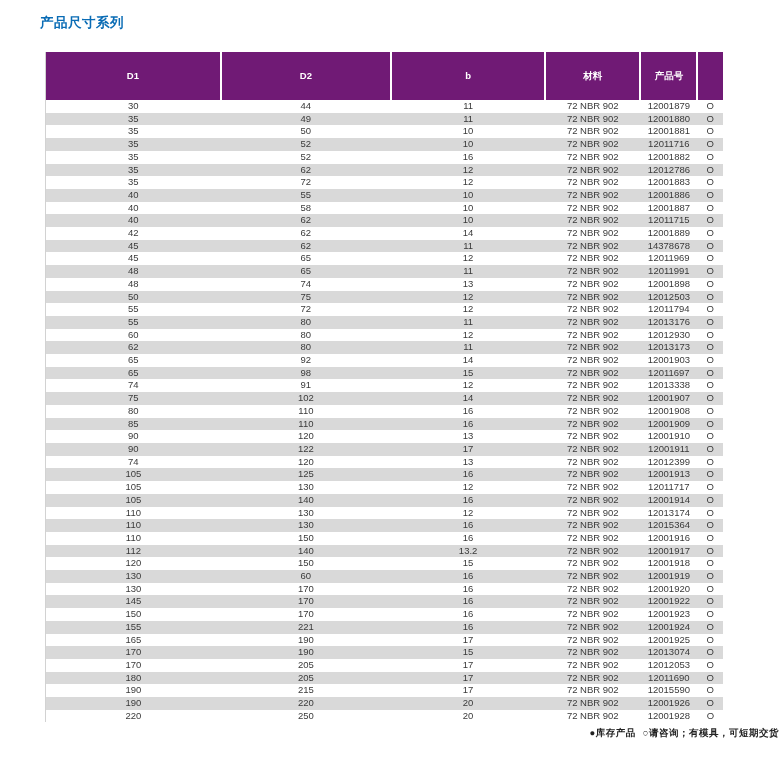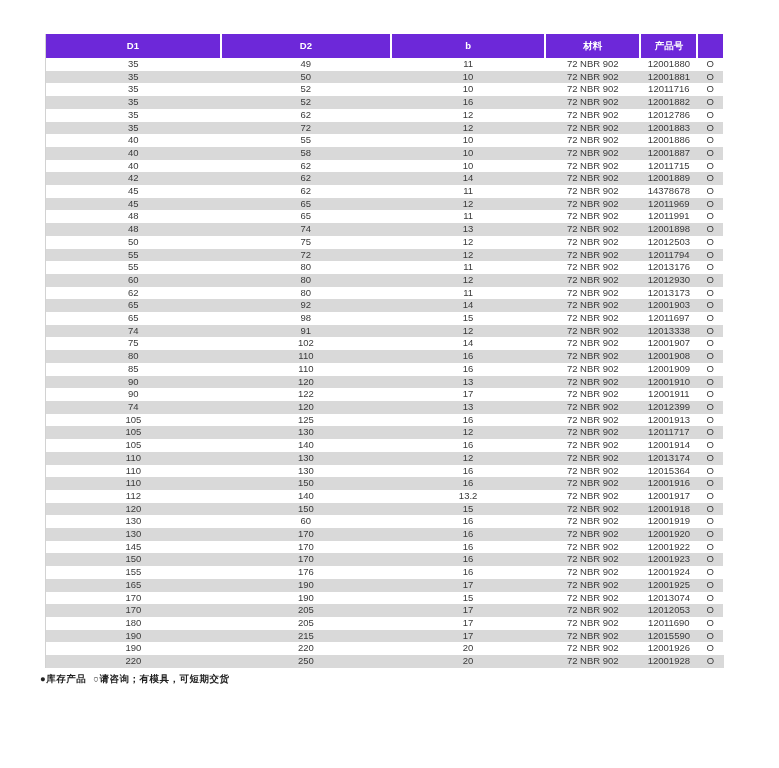--- a/index.html
+++ b/index.html
@@ -11,42 +11,44 @@
   .page{padding:14px 0 0 40px;}
   .title{
     margin:0;font-size:13.5px;font-weight:bold;color:#0a6cb5;
     letter-spacing:0.5px;
   }
   .size-table{
     border-collapse:collapse;table-layout:fixed;width:679px;
     margin:20px 0 0 5px;border-left:1px solid #d2d2d2;
   }
   .size-table th{
-    background:#6d28d9;color:#ffffff;font-size:9.5px;font-weight:bold;
-    height:24px;padding:0;text-align:center;border-right:2px solid #ffffff;
+    background:#701a75;color:#ffffff;font-size:9.5px;font-weight:bold;
+    height:24px;padding:12px;text-align:center;border-right:2px solid #ffffff;
     line-height:14px;white-space:nowrap;overflow:hidden;
   }
   .size-table th:last-child{border-right:none;}
   .size-table td{
     height:12.7px;line-height:12.7px;padding:0;font-size:9.5px;
     text-align:center;color:#3a3a3a;white-space:nowrap;overflow:hidden;
   }
   .size-table tbody tr:nth-child(even) td{background:#d9d9d9;}
   .legend{
     margin:5px 0 0 0;font-size:9.5px;font-weight:bold;color:#222222;
     letter-spacing:0.5px;
+    text-align:right;
   }
   .legend .sym{font-weight:bold;}
   .legend .gap{margin-left:7px;}
 </style>
 </head>
 <body>
 
 <div class="page">
 
+  <h1 class="title">产品尺寸系列</h1>
 
   <table class="size-table">
     <colgroup>
       <col style="width:175px">
       <col style="width:170px">
       <col style="width:154px">
       <col style="width:95px">
       <col style="width:57px">
       <col style="width:26px">
     </colgroup>
@@ -55,20 +57,28 @@
         <th>D1</th>
         <th>D2</th>
         <th>b</th>
         <th>材料</th>
         <th>产品号</th>
         <th></th>
       </tr>
     </thead>
     <tbody>
         <tr>
+          <td>30</td>
+          <td>44</td>
+          <td>11</td>
+          <td>72 NBR 902</td>
+          <td>12001879</td>
+          <td>O</td>
+        </tr>
+        <tr>
           <td>35</td>
           <td>49</td>
           <td>11</td>
           <td>72 NBR 902</td>
           <td>12001880</td>
           <td>O</td>
         </tr>
         <tr>
           <td>35</td>
           <td>50</td>
@@ -376,21 +386,21 @@
         <tr>
           <td>150</td>
           <td>170</td>
           <td>16</td>
           <td>72 NBR 902</td>
           <td>12001923</td>
           <td>O</td>
         </tr>
         <tr>
           <td>155</td>
-          <td>176</td>
+          <td>221</td>
           <td>16</td>
           <td>72 NBR 902</td>
           <td>12001924</td>
           <td>O</td>
         </tr>
         <tr>
           <td>165</td>
           <td>190</td>
           <td>17</td>
           <td>72 NBR 902</td>

